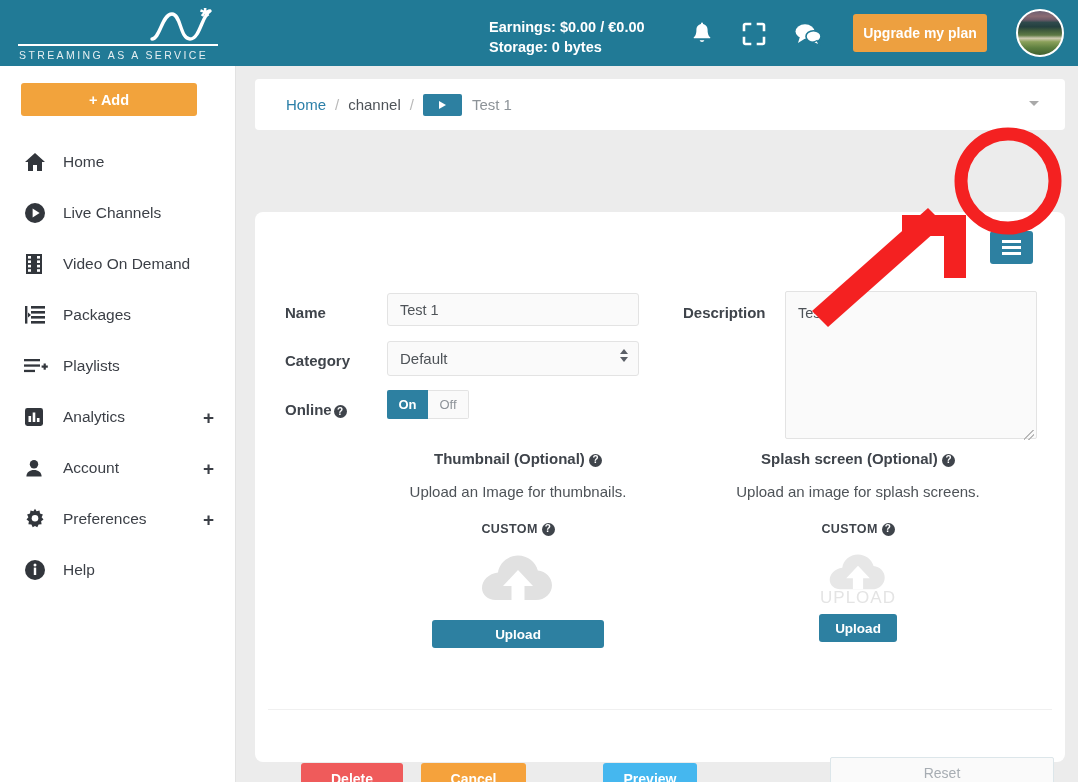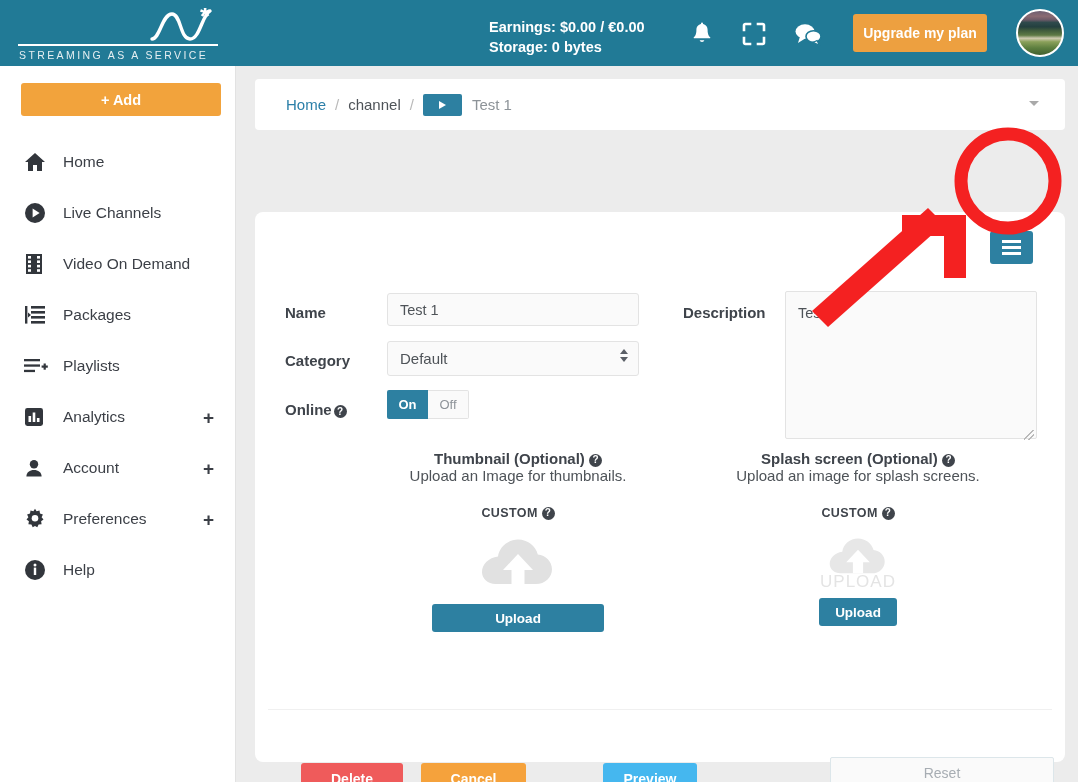--- a/index.html
+++ b/index.html
@@ -64,21 +64,21 @@
       #5d7f3f 84%, #42602f 100%);
     cursor: pointer;
   }
 
   
   .sidebar {
     position: absolute; left: 0; top: 66px; width: 236px; height: 716px;
     background: #ffffff; border-right: 1px solid #e2e2e2;
   }
   .add-btn {
-    position: absolute; left: 21px; top: 17px; width: 200px; height: 33px;
+    position: absolute; left: 21px; top: 17px; width: 176px; height: 33px;
     background: #f2a33c; color: #fff; border: 0; border-radius: 3px;
     font-size: 14.5px; font-weight: bold; cursor: pointer;
     font-family: "Liberation Sans", sans-serif;
   }
   .nav { position: absolute; left: 0; top: 70px; width: 236px; }
   .nav-item {
     position: relative; height: 51px; display: flex; align-items: center;
     padding-left: 24px; cursor: pointer;
   }
   .nav-ico {
@@ -200,21 +200,21 @@
     background:
       linear-gradient(135deg, transparent 45%, #b9b9b9 45%, #b9b9b9 55%, transparent 55%),
       linear-gradient(135deg, transparent 70%, #b9b9b9 70%, #b9b9b9 80%, transparent 80%);
     pointer-events: none;
   }
 
   .up-col { position: absolute; top: 238px; text-align: center; }
   #thumb-col { left: 88px; width: 350px; }
   #splash-col { left: 428px; width: 350px; }
   .up-title { color: #3f444b; font-size: 15px; font-weight: bold; }
-  .up-sub { color: #4e5358; font-size: 15px; margin-top: 0; }
+  .up-sub { color: #4e5358; font-size: 15px; margin-top: 16px; }
   .up-custom {
     color: #3f444b; font-size: 12.5px; font-weight: bold;
     letter-spacing: 0.4px; margin-top: 22px; text-align: center;
   }
   .help-ico {
     display: inline-flex; align-items: center; justify-content: center;
     width: 13px; height: 13px; border-radius: 50%; background: #3f444b;
     color: #ffffff; font-size: 10px; font-weight: bold; line-height: 1;
     vertical-align: 1px; cursor: pointer;
   }

